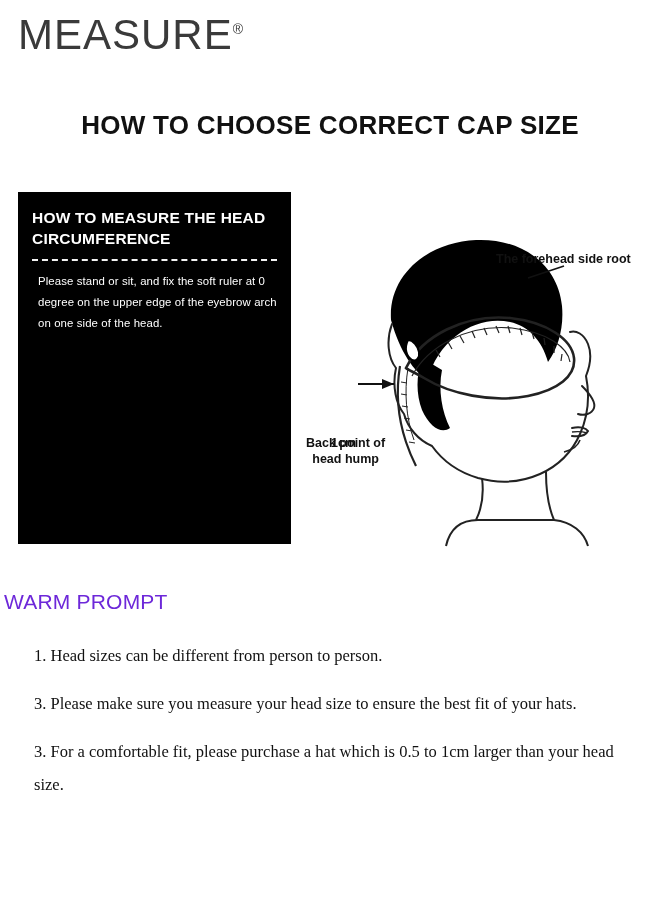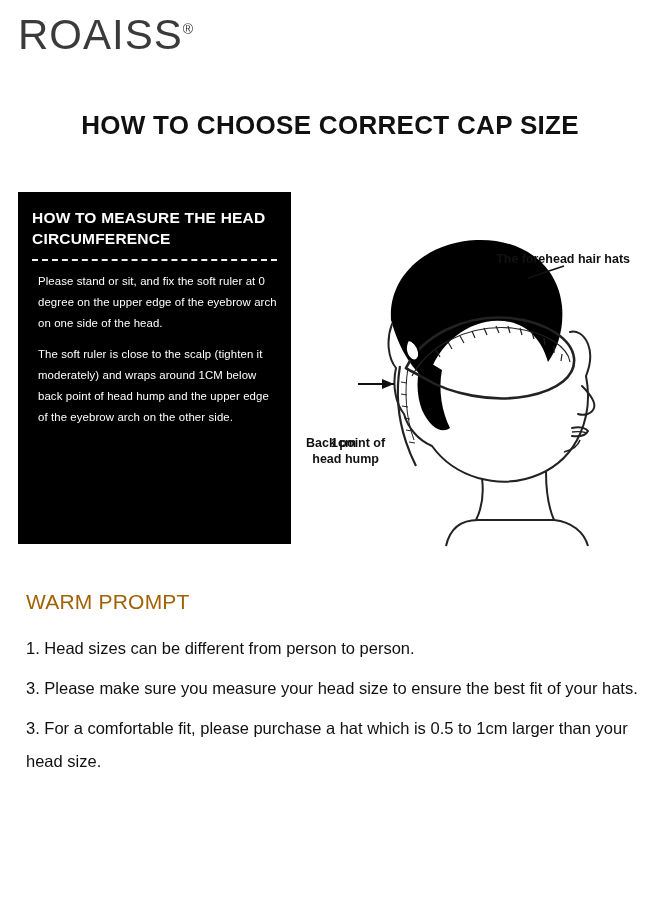--- a/index.html
+++ b/index.html
@@ -98,52 +98,51 @@
     line-height: 1.25;
     white-space: nowrap;
   }
   .lbl-forehead { left: 200px; top: 62px; }
   .lbl-1cm { left: 35px; top: 222px; margin-top: 24px; }
   .lbl-backpoint { left: 10px; top: 246px; text-align: center; }
 
   
   .warm-title {
     position: absolute;
-    left: 26px;
+    left: 4px;
     top: 590px;
     font-size: 21px;
     font-weight: 400;
-    color: #a16207;
+    color: #6d28d9;
     letter-spacing: 0.2px;
   }
   .warm-list {
     position: absolute;
     left: 18px;
     top: 624px;
     width: 632px;
     font-size: 16.5px;
     line-height: 1.95;
     color: #111;
   }
-  .warm-list .item { margin: 8px; }
+  .warm-list .item { margin: 16px; font-family: Liberation Serif, serif; }
 </style>
 </head>
 <body>
 
 <div class="brand">
-  <span>ROAISS</span><span class="reg">®</span>
+  <span>MEASURE</span><span class="reg">®</span>
 </div>
 
 <div class="main-title">HOW TO CHOOSE CORRECT CAP SIZE</div>
 
 <div class="panel">
   <div class="panel-title">HOW TO MEASURE THE HEAD CIRCUMFERENCE</div>
   <div class="panel-sep"></div>
   <p>Please stand or sit, and fix the soft ruler at 0 degree on the upper edge of the eyebrow arch on one side of the head.</p>
-  <p>The soft ruler is close to the scalp (tighten it moderately) and wraps around 1CM below back point of head hump and the upper edge of the eyebrow arch on the other side.</p>
 </div>
 
 <div class="illustration">
   <svg width="364" height="360" viewBox="0 0 364 360" xmlns="http://www.w3.org/2000/svg">
 
     <path d="M95 130 C92 84, 133 52, 180 50 C225 48, 262 74, 266 116 C268 138, 262 158, 252 172
              C246 150, 232 136, 214 132 C196 128, 176 133, 160 146 C146 157, 136 172, 132 190
              C118 182, 104 162, 95 130 Z" fill="#000000"></path>
     <path d="M128 128 C120 96, 150 64, 186 62 C216 60, 242 78, 250 104 C232 88, 206 82, 182 88
              C158 94, 138 108, 128 128 Z" fill="#000000"></path>
@@ -198,21 +197,21 @@
     </g>
 
     <path d="M112 150 C108 158, 110 166, 116 170 C120 172, 124 168, 123 162 C122 156, 117 150, 112 150 Z" fill="#ffffff" stroke="#000000" stroke-width="2"></path>
 
     <path d="M232 88 L268 76" fill="none" stroke="#111111" stroke-width="1.6"></path>
 
     <path d="M62 194 L98 194" fill="none" stroke="#111111" stroke-width="1.8"></path>
     <path d="M98 194 l-12 -5 l0 10 Z" fill="#111111"></path>
   </svg>
 
-  <div class="ill-label lbl-forehead">The forehead hair hats</div>
+  <div class="ill-label lbl-forehead">The forehead side root</div>
   <div class="ill-label lbl-1cm">1cm</div>
   <div class="ill-label lbl-backpoint">
     <span>Back point of</span><br>
     <span>head hump</span>
   </div>
 </div>
 
 <div class="warm-title">WARM PROMPT</div>
 <div class="warm-list">
   <div class="item">1. Head sizes can be different from person to person.</div>

